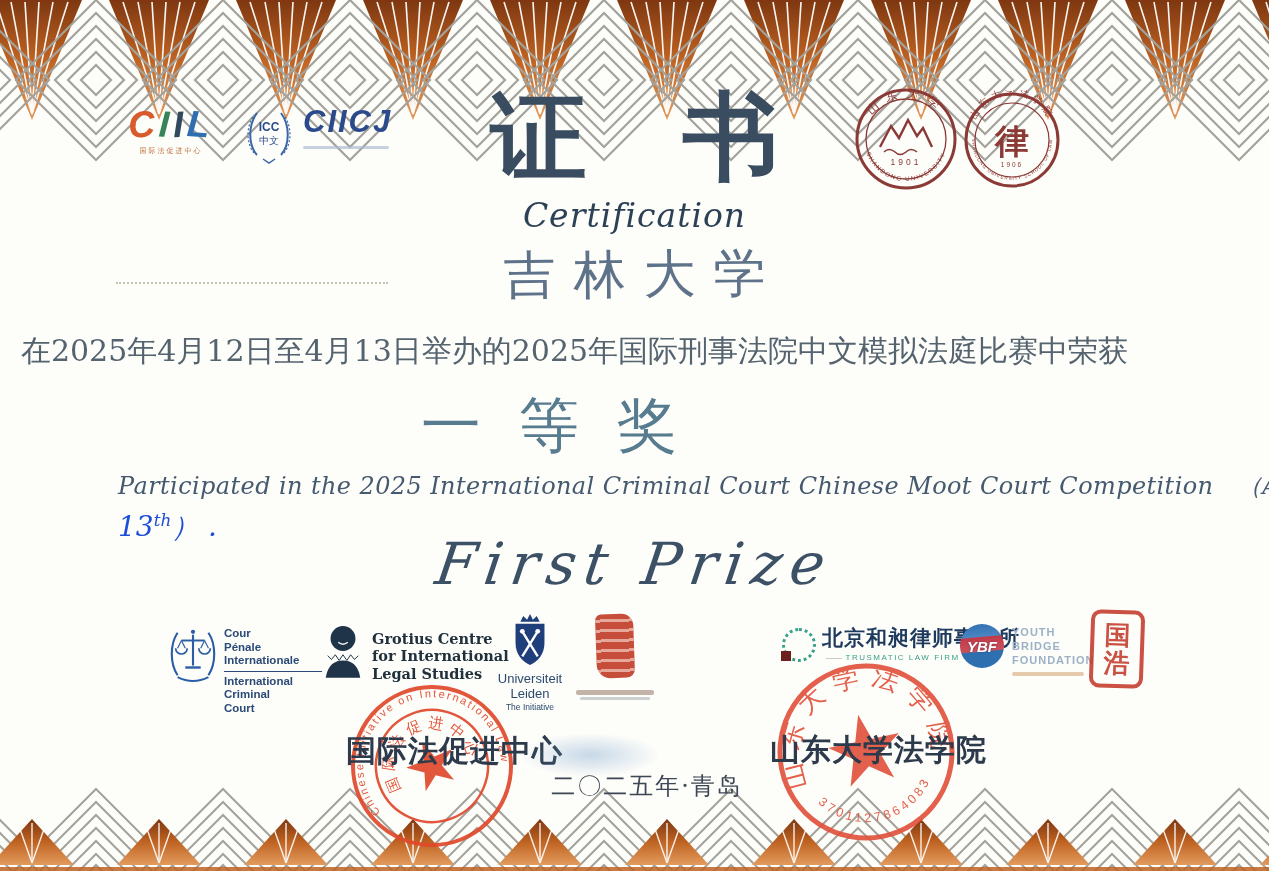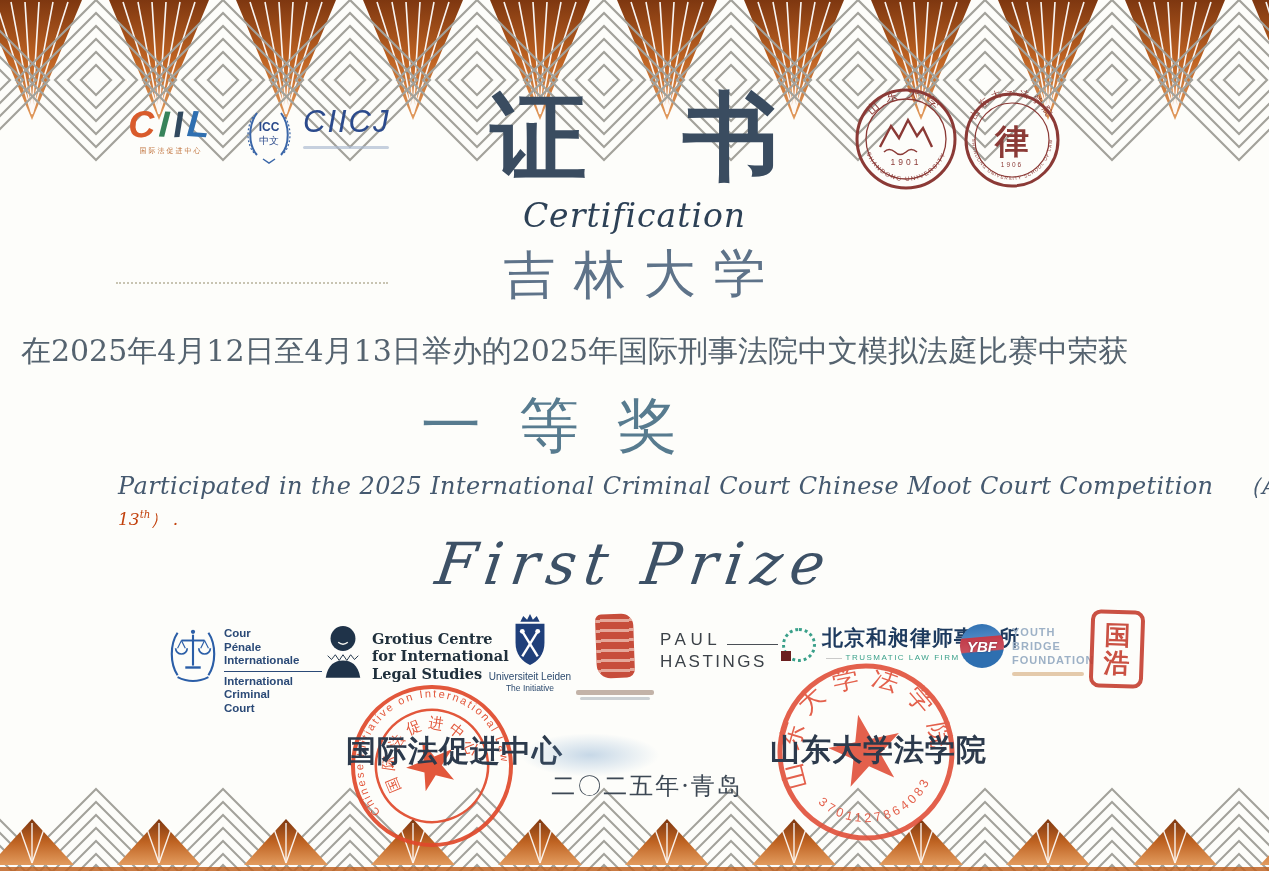--- a/index.html
+++ b/index.html
@@ -16,56 +16,56 @@
   
   #ciil{left:128px;top:106px;z-index:2;text-align:center;}
   #ciil .letters{font-size:37px;font-weight:bold;font-style:italic;letter-spacing:4px;line-height:1;}
   #ciil .c1{color:#d95b2b;display:inline-block;transform:rotate(-4deg);}
   #ciil .c2{color:#37835a;display:inline-block;transform:rotate(3deg);}
   #ciil .c3{color:#31495f;display:inline-block;transform:rotate(-2deg);}
   #ciil .c4{color:#2f6fb0;display:inline-block;transform:rotate(4deg);}
   #ciil .cap{font-size:7px;color:#c0713a;letter-spacing:2px;margin-top:3px;}
   #icc-cn{left:241px;top:100px;z-index:2;}
   #ciicj{left:303px;top:104px;z-index:2;}
-  #ciicj .txt{font-size:31px;font-weight:normal;font-style:italic;color:#2b4a8c;letter-spacing:2px;}
+  #ciicj .txt{font-size:31px;font-weight:bold;font-style:italic;color:#2b4a8c;letter-spacing:2px;}
   .cap-bar{height:3px;background:#a9b8cf;opacity:.65;border-radius:2px;margin-top:6px;}
   #sdu-seal{left:853px;top:86px;z-index:2;}
   #sdu-law-seal{left:962px;top:90px;z-index:2;}
 
   
   #title-cn{left:0;top:84px;width:1269px;text-align:center;font-size:96px;color:#3a4c60;
             font-family:"DejaVu Serif",serif;font-weight:600;z-index:2;line-height:1.1;}
   #title-en{left:0;top:196px;width:1269px;text-align:center;font-size:33px;font-style:italic;
             font-family:"DejaVu Serif",serif;color:#2d4156;letter-spacing:1px;z-index:2;}
   #recipient{left:0;top:240px;width:1269px;text-align:center;font-size:52px;color:#49607a;
              letter-spacing:18px;padding-left:18px;box-sizing:border-box;z-index:2;
              transform:rotate(-.6deg);opacity:.88;}
   #name-line{left:116px;top:282px;width:272px;border-top:2px dotted #b7b29a;opacity:.75;z-index:2;}
   #body-cn{left:0;top:331px;width:1149px;text-align:center;font-size:30px;color:#55636f;
            font-family:"DejaVu Serif",serif;z-index:2;}
   #award-cn{left:0;top:386px;width:1098px;text-align:center;font-size:60px;color:#4a7186;
             letter-spacing:38px;padding-left:38px;box-sizing:border-box;z-index:2;opacity:.92;}
   #en-l1{left:118px;top:470px;font-size:24px;font-style:italic;font-family:"DejaVu Serif",serif;
          color:#45596f;white-space:nowrap;z-index:2;letter-spacing:.4px;}
-  #en-l2{left:118px;top:508px;font-size:17px;font-style:italic;font-family:"DejaVu Serif",serif;
-         color:#c2410c;z-index:2;}
+  #en-l2{left:118px;top:508px;font-size:28px;font-style:italic;font-family:"DejaVu Serif",serif;
+         color:#1d4ed8;z-index:2;}
   .sup{font-size:60%;vertical-align:super;}
   #award-en{left:0;top:530px;width:1269px;text-align:center;font-size:58px;font-style:italic;
             font-family:"DejaVu Serif",serif;color:#3d5166;letter-spacing:8px;z-index:2;
             transform:skewX(-8deg);}
 
   
   #sp-icc-logo{left:166px;top:620px;z-index:2;}
   #sp-icc-text{left:224px;top:627px;z-index:2;font-size:11.5px;font-weight:bold;color:#2b4a77;line-height:1.18;}
   #sp-icc-text .div{width:98px;border-top:1.5px solid #2b4a77;margin:3px 0;}
   #sp-grotius-icon{left:320px;top:620px;z-index:2;}
   #sp-grotius-text{left:372px;top:630px;z-index:2;font-size:14.5px;font-weight:bold;color:#20303c;
                    font-family:"DejaVu Serif",serif;line-height:1.2;}
   #sp-leiden{left:484px;top:614px;width:92px;text-align:center;z-index:2;}
-  #sp-leiden .nm{font-size:10px;color:#2c4a6e;margin-top:3px;}
+  #sp-leiden .nm{font-size:13px;color:#2c4a6e;margin-top:3px;}
   #sp-leiden .sub{font-size:8.5px;color:#2c4a6e;margin-top:1px;}
   #sp-moot{left:592px;top:610px;width:46px;height:72px;z-index:2;background:#c23b27;
            border-radius:10px 16px 12px 18px;transform:rotate(-2deg);opacity:.9;
            background-image:repeating-linear-gradient(0deg,rgba(255,240,230,.55) 0 3px,rgba(194,59,39,0) 3px 10px);
            background-clip:content-box;padding:4px;box-sizing:border-box;}
   #sp-moot-cap{left:576px;top:690px;width:78px;z-index:2;}
   #sp-moot-cap .b1{height:5px;background:#8a6a55;opacity:.5;border-radius:2px;}
   #sp-moot-cap .b2{height:3px;width:70px;background:#9aa3ab;opacity:.5;border-radius:2px;margin:2px auto 0;}
   #sp-ph{left:660px;top:630px;width:118px;z-index:2;color:#3c4248;}
   #sp-ph .row{display:flex;align-items:baseline;}
@@ -311,27 +311,20 @@
     <div class="nm">Universiteit Leiden</div>
     <div class="sub">The Initiative</div>
   </div>
 
   <div id="sp-moot" class="abs"></div>
   <div id="sp-moot-cap" class="abs">
     <div class="b1"></div>
     <div class="b2"></div>
   </div>
 
-  <div id="sp-ph" class="abs">
-    <div class="row">
-        <span class="l1">PAUL</span>
-        <span class="rule"></span>
-      </div>
-    <div class="l2">HASTINGS</div>
-  </div>
 
   <div id="sp-trus-icon" class="abs">
     <div class="sq"></div>
   </div>
   <div id="sp-trus-cn" class="abs">北京和昶律师事务所</div>
   <div id="sp-trus-en" class="abs"><span class="dash">——</span> <span>TRUSMATIC LAW FIRM</span> <span class="dash">——</span></div>
 
   <div id="sp-ybf-icon" class="abs">
     <span class="t">YBF</span>
   </div>

